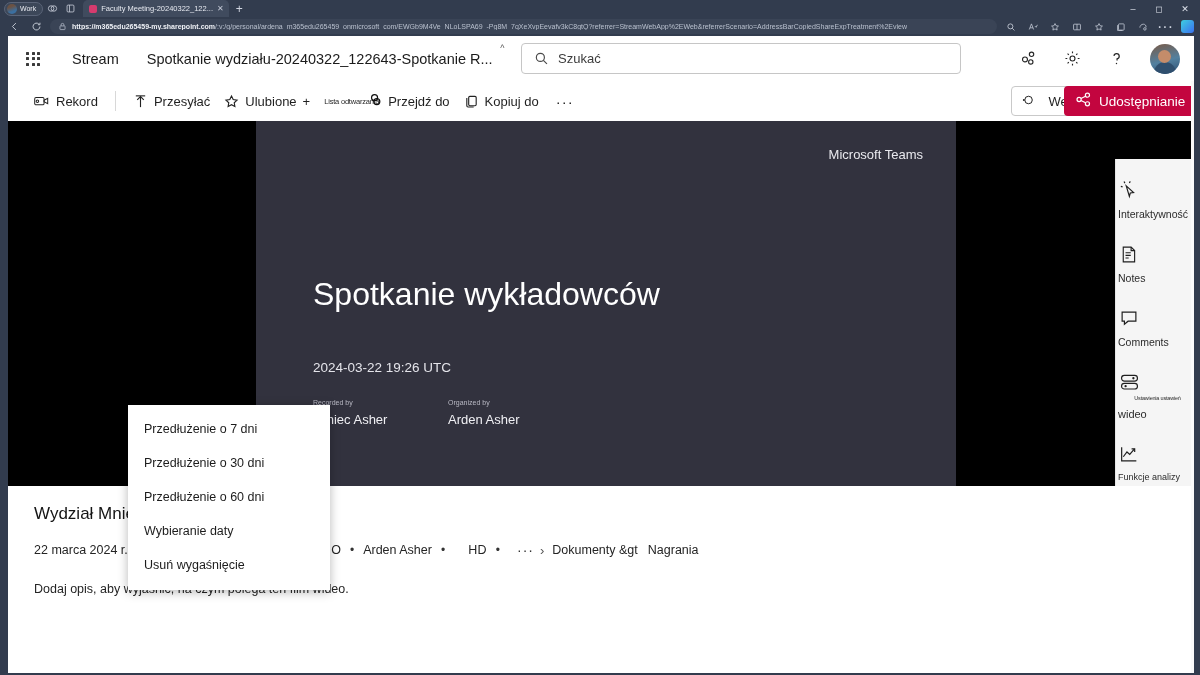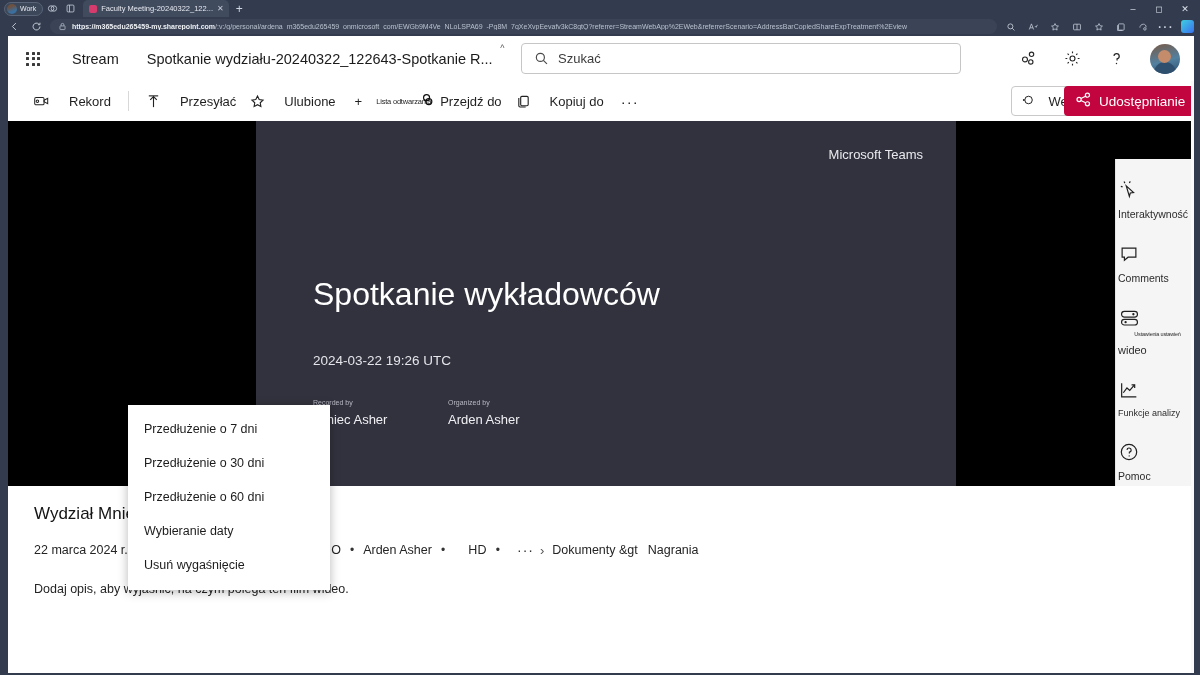--- a/index.html
+++ b/index.html
@@ -149,21 +149,21 @@
     background:#2f4f6e;
   }
 
   
   #commandbar {
     height: 40px; display: flex; align-items: center;
     padding: 0 10px 0 18px; gap: 0; border-bottom: 0px solid #eee;
     position: relative; background:#fff;
   }
   .cmd {
-    display: flex; align-items: center; gap: 19px;
+    display: flex; align-items: center; gap: 6px;
     padding: 5px 7px; font-size: 13px; color: #1f1f1f;
     white-space: nowrap; border-radius: 3px;
   }
   .cmd .ci { display:flex; align-items:center; color:#222; }
   .vsep { width: 1px; height: 20px; background: #d8d8d8; margin: 0 10px; }
   #cmd-playlist {
     position: relative; padding-right: 2px;
   }
   #cmd-playlist .pl-label {
     font-size: 7.5px; color:#1f1f1f; white-space: nowrap;
@@ -203,21 +203,21 @@
   #stage-right { width: 238px; background:#000; flex:0 0 auto; }
   #teams-wm {
     position:absolute; right: 33px; top: 26px;
     font-size: 13px; color: #e9e9ee;
   }
   #video-title {
     position:absolute; left: 57px; top: 155px;
     font-size: 32px; color: #ffffff; font-weight: 400;
   }
   #video-datetime {
-    position:absolute; left: 57px; top: 232px;
+    position:absolute; left: 57px; top: 239px;
     font-size: 13.5px; color: #e4e4ea;
   }
   .vcred { position:absolute; top: 278px; }
   .vcred .lbl { font-size: 7px; color: #b9b9c4; display:block; margin-bottom: 4px; }
   .vcred .nm { font-size: 13px; color: #f0f0f4; white-space: nowrap; }
   #vc-recorded { left: 57px; }
   #vc-organized { left: 192px; }
 
   
   #rail {
@@ -543,20 +543,30 @@
       <span class="ri-ico">
         <svg width="22" height="22" viewBox="0 0 24 24" fill="none" stroke="currentColor" stroke-width="1.3">
           <path d="M9 7.5l8 7.3-3.6.5-1 3.6z"></path>
           <path d="M7.5 4.5l-.9-1.7M12.4 4.3l1-1.7M5 8.6l-1.9-.6"></path>
         </svg>
       </span>
       <span class="ri-lbl">Interaktywność</span>
     </div>
     <div class="rail-item">
       <span class="ri-ico">
+        <svg width="21" height="21" viewBox="0 0 24 24" fill="none" stroke="currentColor" stroke-width="1.3">
+          <path d="M6 3.5h9l4 4v13H6z"></path>
+            <path d="M15 3.5v4h4"></path>
+          <path d="M8.6 10h6M8.6 13h6M8.6 16h3.6"></path>
+        </svg>
+      </span>
+      <span class="ri-lbl">Notes</span>
+    </div>
+    <div class="rail-item">
+      <span class="ri-ico">
         <svg width="22" height="22" viewBox="0 0 24 24" fill="none" stroke="currentColor" stroke-width="1.3">
           <path d="M4.5 5.5h15v10h-8.5l-4 3.4V15.5h-2.5z"></path>
         </svg>
       </span>
       <span class="ri-lbl">Comments</span>
     </div>
     <div class="rail-item" id="rail-settings">
       <span class="ri-ico">
         <svg width="23" height="23" viewBox="0 0 26 26" fill="none" stroke="currentColor" stroke-width="1.3">
           <rect x="4" y="5" width="18" height="6.4" rx="3.2"></rect>

